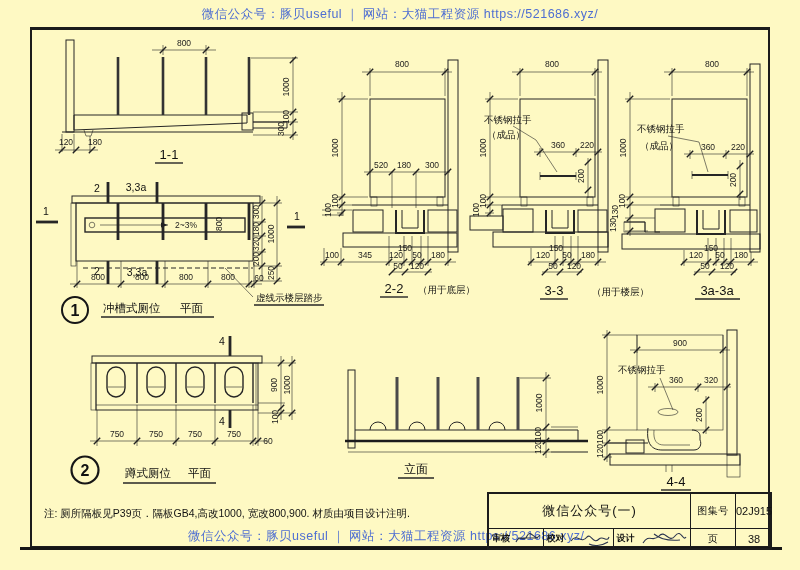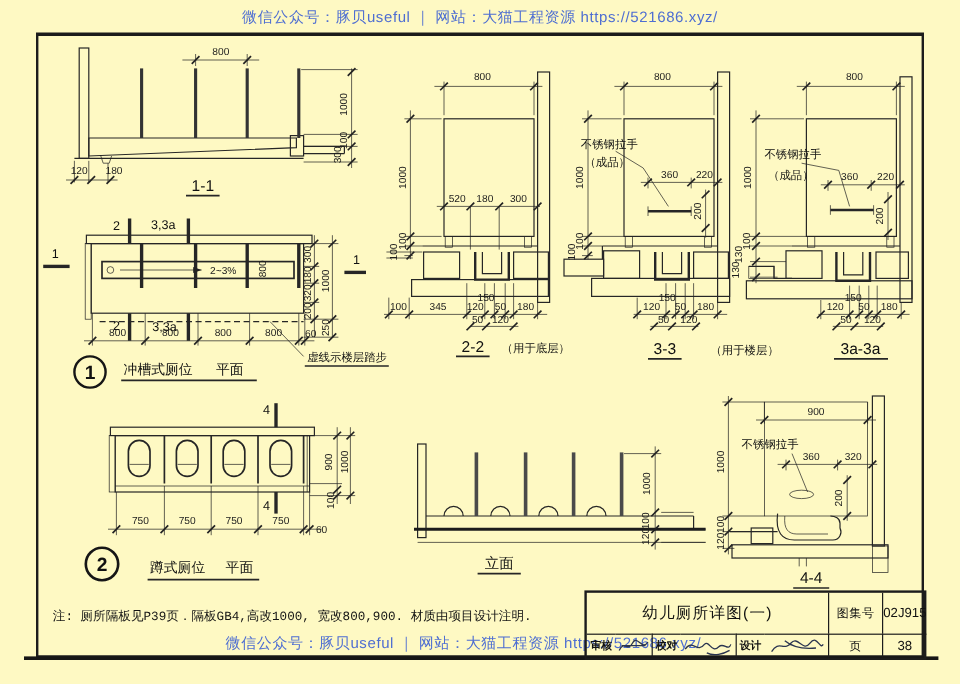--- a/index.html
+++ b/index.html
@@ -4,21 +4,21 @@
 <style>
   html,body{margin:0;padding:0;background:#e8e8e6;}
   #page{position:relative;width:800px;height:570px;background:#fef9c3;overflow:hidden;
         font-family:"Liberation Sans",sans-serif;color:#111;}
   .wm{position:absolute;color:#4e6ed2;font-size:12.5px;letter-spacing:.5px;white-space:nowrap;}
   #wm-top{left:0;right:0;top:6px;text-align:center;}
   #wm-bottom{left:188px;top:528px;z-index:4;}
   #frame{position:absolute;left:30px;top:27px;width:736px;height:516px;
          border:2px solid #1c1c1c;border-top-width:3px;z-index:2;}
   #baseline{position:absolute;left:20px;top:547px;width:762px;height:3px;background:#161616;z-index:3;}
-  #note{position:absolute;left:44px;top:507px;font-size:10.5px;color:#131313;z-index:3;white-space:nowrap;font-family:Liberation Mono, monospace;}
+  #note{position:absolute;left:44px;top:507px;font-size:10.5px;color:#131313;z-index:3;white-space:nowrap;}
   
   #tblock{position:absolute;left:487px;top:492px;width:281px;height:54px;z-index:5;
           border:2px solid #1c1c1c;background:transparent;display:grid;
           grid-template-columns:24px 30px 24px 46px 24px 53px 45px 1fr;
           grid-template-rows:34px 1fr;}
   #tblock .c{display:flex;align-items:center;justify-content:center;overflow:visible;}
   .bl{border-left:1.5px solid #1c1c1c;}
   .bt{border-top:1.5px solid #1c1c1c;}
   #tb-title{grid-column:1/7;font-size:13px;letter-spacing:1px;}
   .tb-lab{font-size:9px;font-weight:bold;}
@@ -486,21 +486,21 @@
   </svg>
 
   <div id="frame"></div>
   <div id="baseline"></div>
 
   <div id="note">注: 厕所隔板见P39页．隔板GB4,高改1000, 宽改800,900. 材质由项目设计注明.</div>
 
   <div id="wm-bottom" class="wm">微信公众号：豚贝useful ｜ 网站：大猫工程资源 https://521686.xyz/</div>
 
   <div id="tblock">
-    <div class="c" id="tb-title">幼儿厕所详图(一)</div>
+    <div class="c" id="tb-title">微信公众号(一)</div>
     <div class="c bl tb-lab3">图集号</div>
     <div class="c bl tb-val">02J915</div>
 
     <div class="c bt tb-lab">审核</div>
     <div class="c bt">
       <svg width="28" height="15" viewBox="0 0 28 15">
           <path d="M2,11 C6,2 9,13 13,5 S21,12 26,4 M4,7 H24" stroke="#2b3550" stroke-width="1.1" fill="none"></path>
         </svg>
     </div>
     <div class="c bt bl tb-lab">校对</div>

